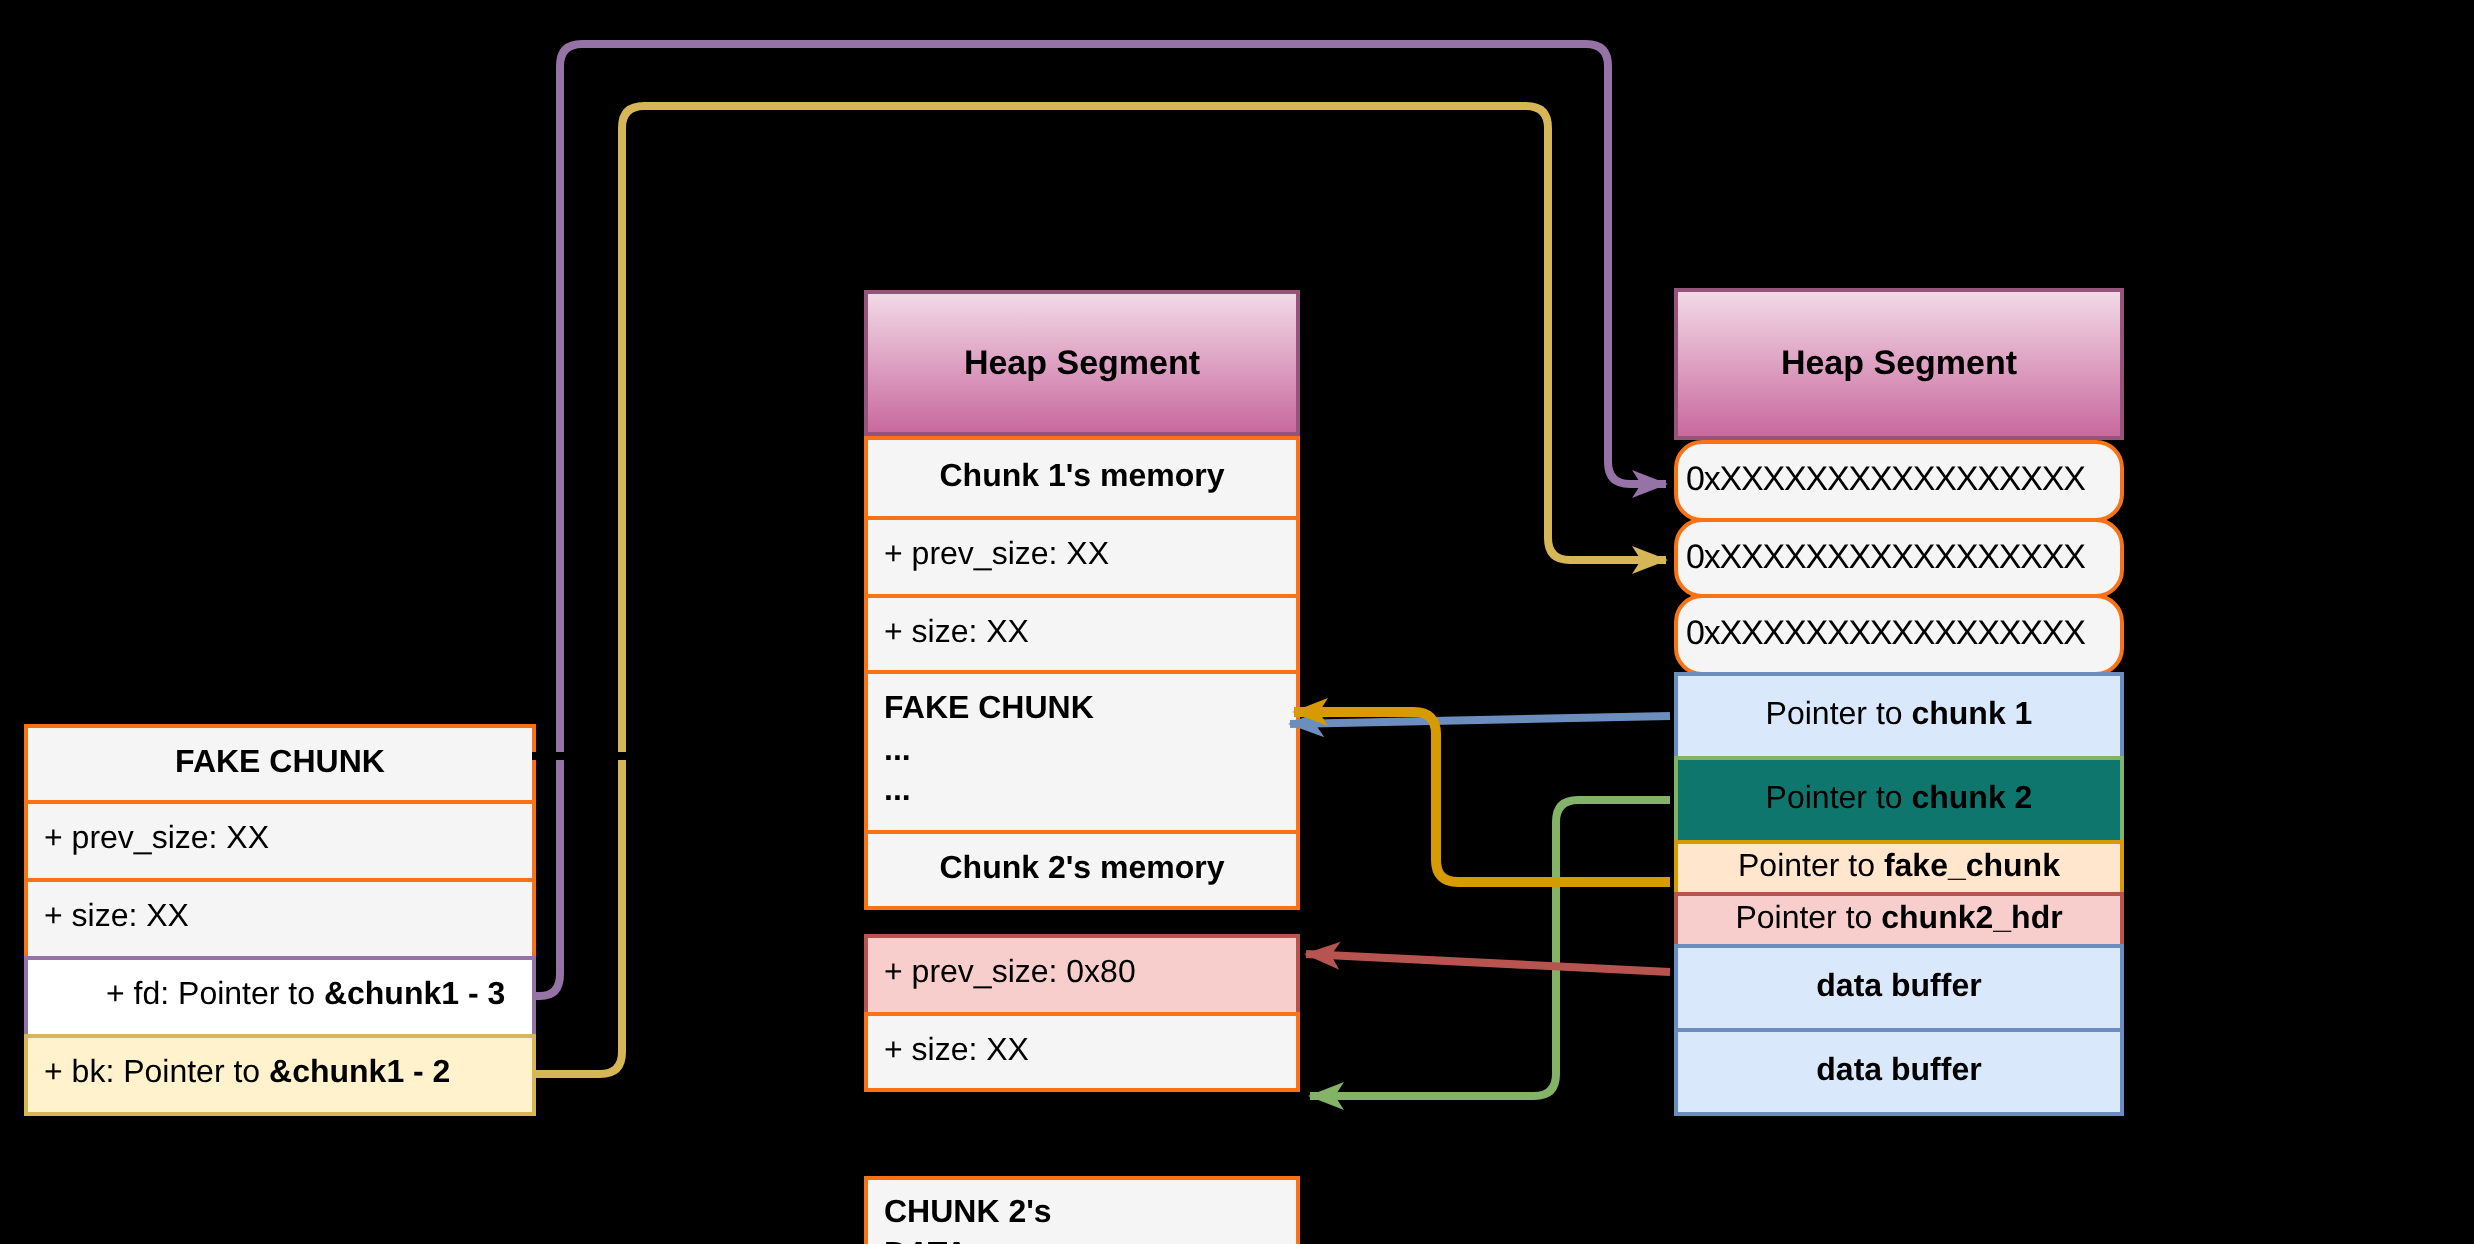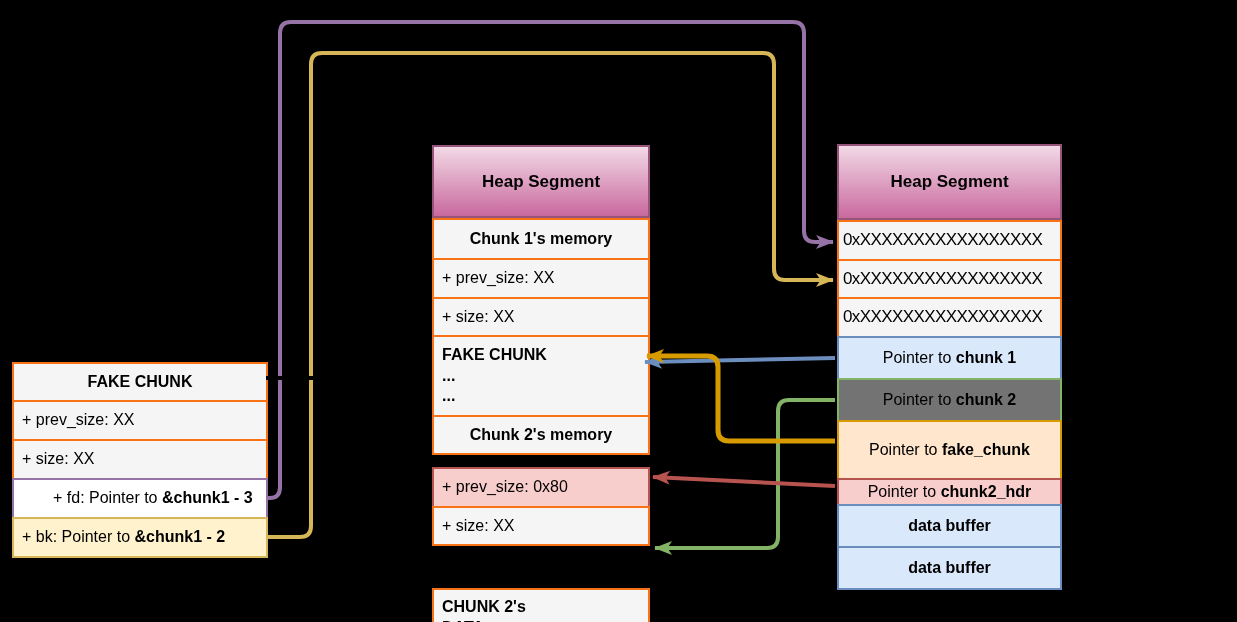--- a/index.html
+++ b/index.html
@@ -11,32 +11,32 @@
   .row{
     position:relative;box-sizing:border-box;margin-top:-2px;
     border:2px solid #f97316;background:#f5f5f5;
     display:flex;align-items:center;justify-content:flex-start;
     font-size:16px;padding:0 8px;line-height:1.3;
   }
   .row:first-child{margin-top:0;}
   .row.center{justify-content:center;padding:0 4px;}
   .row.bold{font-weight:bold;}
   .row.multiline span{white-space:pre-line;}
-  .row.addr{font-size:17px;letter-spacing:-0.6px;padding:0 4px;}
+  .row.addr{font-size:17px;letter-spacing:-0.6px;padding:0 4px;border-radius:14px;}
   .seg-header{
     box-sizing:border-box;margin-top:0;
     border:2px solid #96547a;
     background:linear-gradient(#f2d9e6,#c9699e);
     display:flex;align-items:center;justify-content:center;
     font-weight:bold;font-size:17px;
   }
   .v-purple{background:#ffffff;border-color:#9673a6;padding-left:39px;}
   .v-yellow{background:#fff2cc;border-color:#d6b656;}
   .v-blue{background:#dae8fc;border-color:#6c8ebf;}
-  .v-green{background:#737373;border-color:#82b366;}
+  .v-green{background:#0f766e;border-color:#82b366;}
   .v-orange{background:#ffe6cc;border-color:#d79b00;}
   .v-red{background:#f8cecc;border-color:#b85450;}
   .arrow-layer{position:absolute;left:0;top:0;z-index:5;pointer-events:none;}
 </style>
 </head>
 <body>
 
 <div class="canvas">
 
   <div class="box" style="left:12px;top:362px;width:256px;">
@@ -103,21 +103,21 @@
     </div>
     <div class="row addr" style="height:41px;">
       <span>0xXXXXXXXXXXXXXXXXX</span>
     </div>
     <div class="row center v-blue" style="height:44px;text-align:center;">
       <span><span>Pointer to </span><b>chunk 1</b></span>
     </div>
     <div class="row center v-green" style="height:44px;">
       <span><span>Pointer to </span><b>chunk 2</b></span>
     </div>
-    <div class="row center v-orange" style="height:60px;">
+    <div class="row center v-orange" style="height:28px;">
       <span><span>Pointer to </span><b>fake_chunk</b></span>
     </div>
     <div class="row center v-red" style="height:28px;">
       <span><span>Pointer to </span><b>chunk2_hdr</b></span>
     </div>
     <div class="row center bold v-blue" style="height:44px;">
       <span>data buffer</span>
     </div>
     <div class="row center bold v-blue" style="height:44px;">
       <span>data buffer</span>

